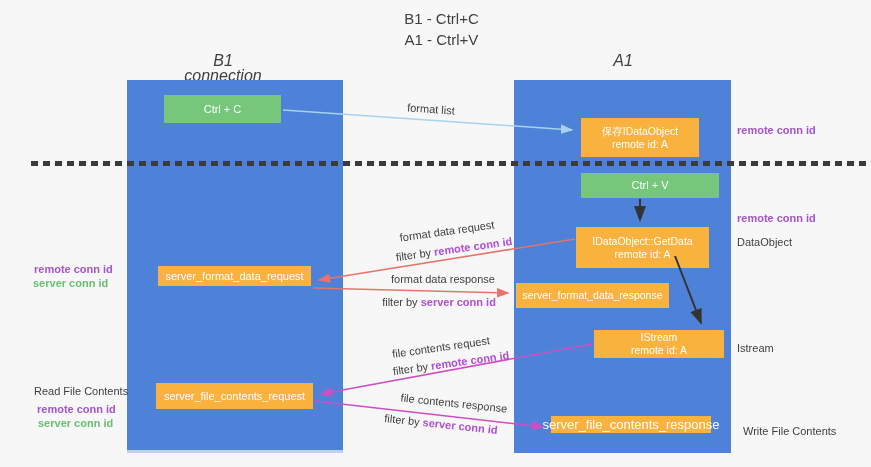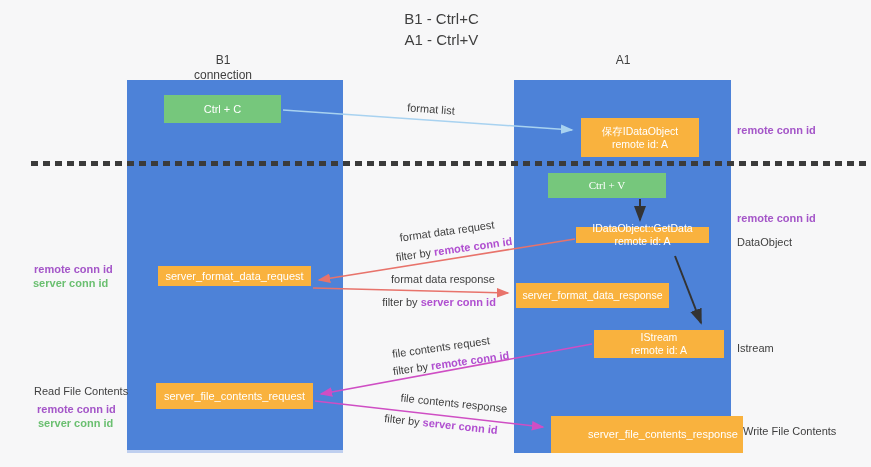--- a/index.html
+++ b/index.html
@@ -4,21 +4,21 @@
 <style>
   html,body { margin:0; padding:0; background:#f7f7f8; }
   .stage {
     position:relative; width:871px; height:467px; overflow:hidden;
     background:var(--bg); font-family:"Liberation Sans", sans-serif;
     color:var(--text_dark);
     margin-left:6px;
   }
   .abs { position:absolute; }
   .title { width:100%; text-align:center; font-size:15px; line-height:21px; color:var(--text_dark); }
-  .colhead { text-align:center; font-size:12px; line-height:15px; color:var(--text_dark); }
+  .colhead { text-align:center; font-size:16px; line-height:15px; color:var(--text_dark);font-style:italic; }
   .col { background:var(--column_blue); }
   .col-left  { left:121px; top:80px; width:216px; height:370px; border-bottom:3px solid #bfcfef; }
   .col-right { left:508px; top:80px; width:217px; height:373px; }
   .dashline { left:25px; top:161px; width:846px; height:5px;
     background:repeating-linear-gradient(90deg, var(--dash_color) 0 7px, transparent 7px 12px); }
   .box { display:flex; flex-direction:column; align-items:center; justify-content:center;
     color:#fff; text-align:center; font-size:11px; line-height:13px; }
   .green  { background:var(--box_green); }
   .orange { background:var(--box_orange); }
   .lbl { white-space:nowrap; font-size:11px; transform:translate(-50%,-50%); }
@@ -56,25 +56,25 @@
 
   <div class="abs box green" style="left:158px; top:95px; width:117px; height:28px;justify-content:center;">
     <div>Ctrl + C</div>
   </div>
 
   <div class="abs box orange" style="left:575px; top:118px; width:118px; height:39px; font-size:10.5px;">
     <div>保存IDataObject</div>
     <div>remote id: A</div>
   </div>
 
-  <div class="abs box green" style="left:542px; top:173px; width:118px; height:25px;font-family:Liberation Serif, serif;">
+  <div class="abs box green" style="left:575px; top:173px; width:138px; height:25px;">
     <div>Ctrl + V</div>
   </div>
 
-  <div class="abs box orange" style="left:570px; top:227px; width:133px; height:16px; font-size:10.5px;">
+  <div class="abs box orange" style="left:570px; top:227px; width:133px; height:41px; font-size:10.5px;">
     <div>IDataObject::GetData</div>
     <div>remote id: A</div>
   </div>
 
   <div class="abs box orange" style="left:152px; top:266px; width:153px; height:20px;">
     <div>server_format_data_request</div>
   </div>
 
   <div class="abs box orange" style="left:510px; top:283px; width:153px; height:25px; font-size:10.5px;">
     <div>server_format_data_response</div>
@@ -82,21 +82,21 @@
 
   <div class="abs box orange" style="left:588px; top:330px; width:130px; height:28px; font-size:10.5px;">
     <div>IStream</div>
     <div>remote id: A</div>
   </div>
 
   <div class="abs box orange" style="left:150px; top:383px; width:157px; height:26px;">
     <div>server_file_contents_request</div>
   </div>
 
-  <div class="abs box orange" style="left:545px; top:416px; width:160px; height:37px; font-size:11px;padding-left:32px;">
+  <div class="abs box orange" style="left:545px; top:416px; width:160px; height:17px; font-size:13px;">
     <div>server_file_contents_response</div>
   </div>
 
   <div class="abs lbl r-sm" style="left:425px; top:109px;">format list</div>
 
   <div class="abs lbl r-neg" style="left:441px; top:231px;">format data request</div>
   <div class="abs lbl r-neg" style="left:448px; top:249px;">
     <span>filter by </span><span class="kw">remote conn id</span>
   </div>
 

